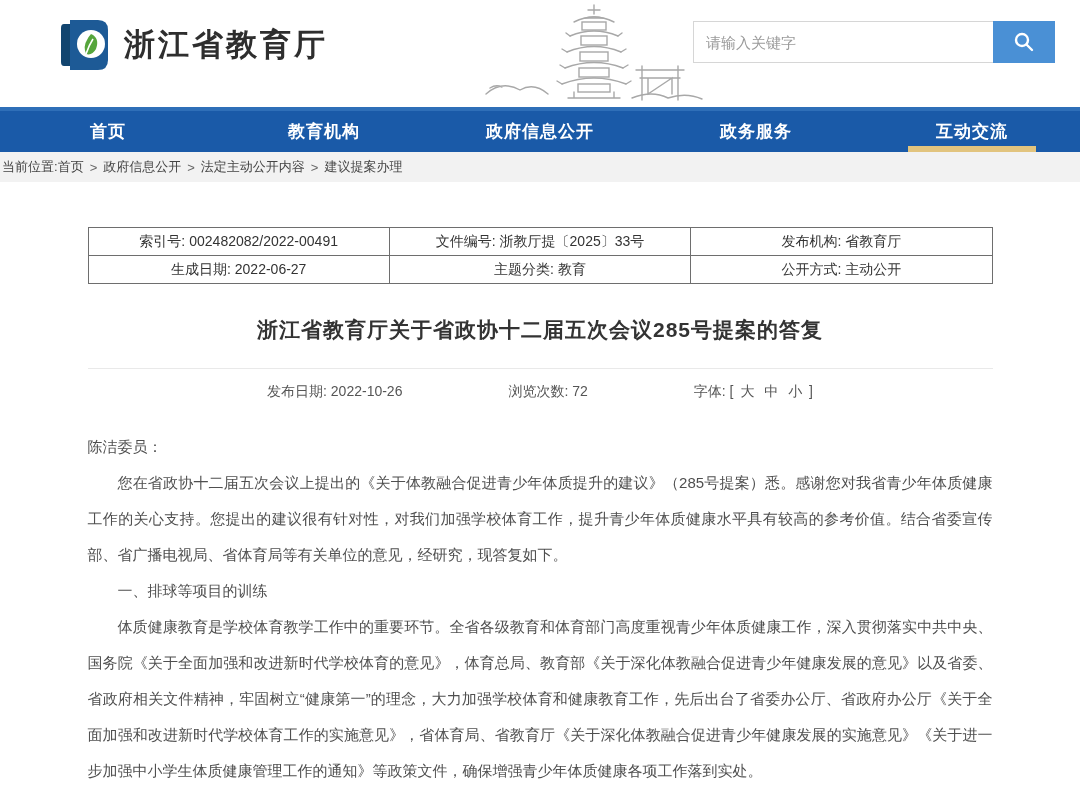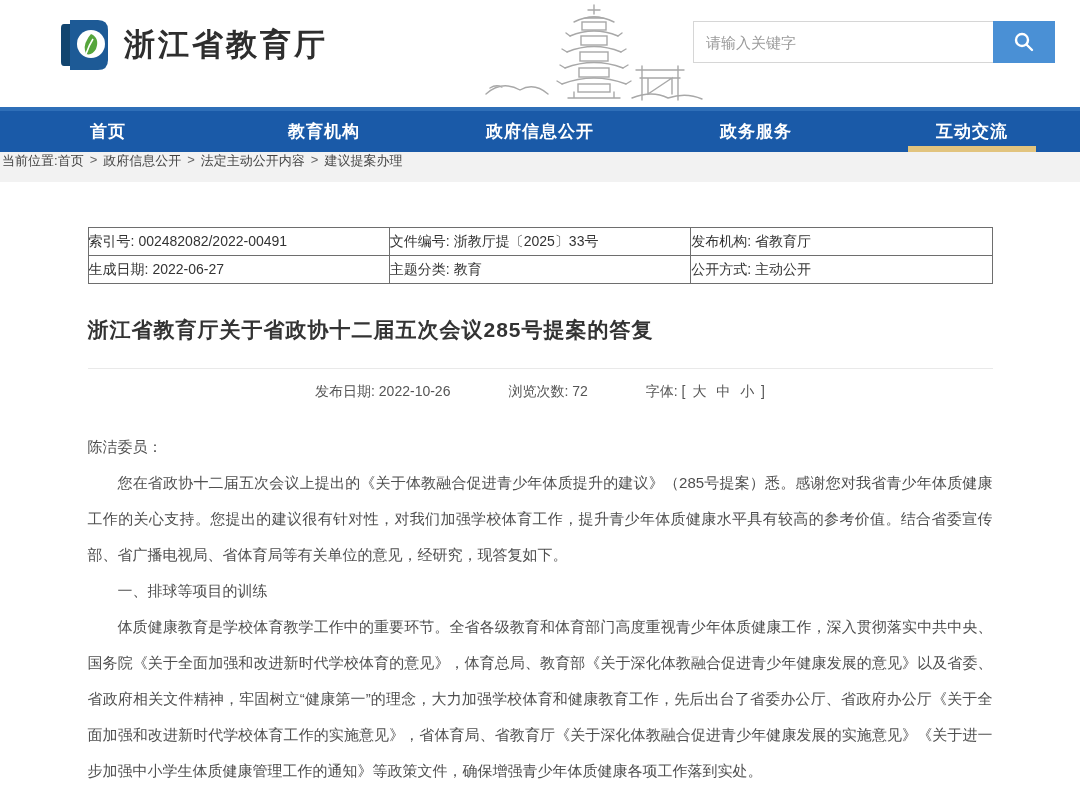--- a/index.html
+++ b/index.html
@@ -22,37 +22,37 @@
 
   
   .main-nav { height:45px; background:#1a5aa8; border-top:4px solid #2f6fb8; display:flex; }
   .nav-item { flex:1; position:relative; display:flex; align-items:center; justify-content:center;
     color:#ffffff; font-size:17px; font-weight:bold; cursor:pointer; letter-spacing:1px; }
   .nav-item .active-bar { display:none; }
   .nav-item.active .active-bar { display:block; position:absolute; bottom:0; left:50%;
     transform:translateX(-50%); width:128px; height:6px; background:#e2c47e; }
 
   
-  .breadcrumb { height:30px; background:#f2f2f2; display:flex; align-items:flex-start;
+  .breadcrumb { height:30px; background:#f2f2f2; display:flex; align-items:center;
     font-size:13px; color:#444; padding-left:2px; }
   .breadcrumb .crumb { cursor:pointer; }
   .breadcrumb .sep { margin:0 6px; color:#666; }
 
   
   .content { width:905px; margin:0 auto; }
   .doc-table { width:100%; border-collapse:collapse; margin-top:45px; }
-  .doc-table td { border:1px solid #6e6e6e; height:28px; 
+  .doc-table td { border:1px solid #6e6e6e; height:28px; text-align:center;
     font-size:14px; color:#333; width:33.33%; }
   .doc-table .lbl { margin-right:4px; }
 
-  .article-title { margin-top:32px; font-size:21px; font-weight:bold;
+  .article-title { margin-top:32px; text-align:center; font-size:21px; font-weight:bold;
     color:#333; letter-spacing:1px; }
 
   .article-meta { margin-top:24px; padding-top:14px; border-top:1px solid #e9e9e9;
-    display:flex; justify-content:center; gap:58px; font-size:14px; color:#555; }
+    display:flex; justify-content:center; gap:106px; font-size:14px; color:#555; }
   .meta-item { white-space:nowrap; }
   .font-ctrl span.size { cursor:pointer; margin:0 3px; }
 
   .article-body { margin-top:28px; font-size:15px; line-height:36px; color:#4f4f4f;
     text-align:justify; }
   .article-body p { text-indent:2em; }
   .article-body p:first-child { text-indent:0; }
 </style>
 </head>
 <body>

